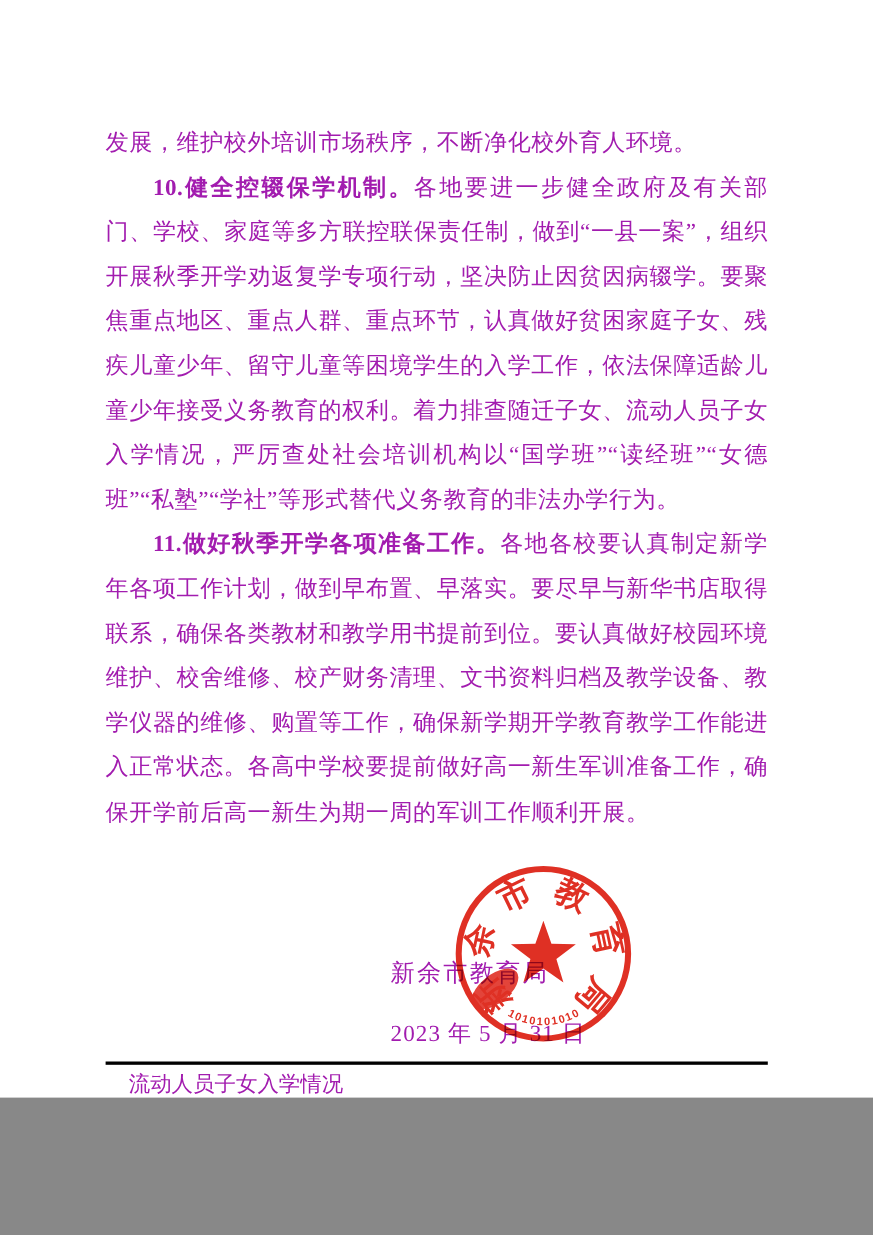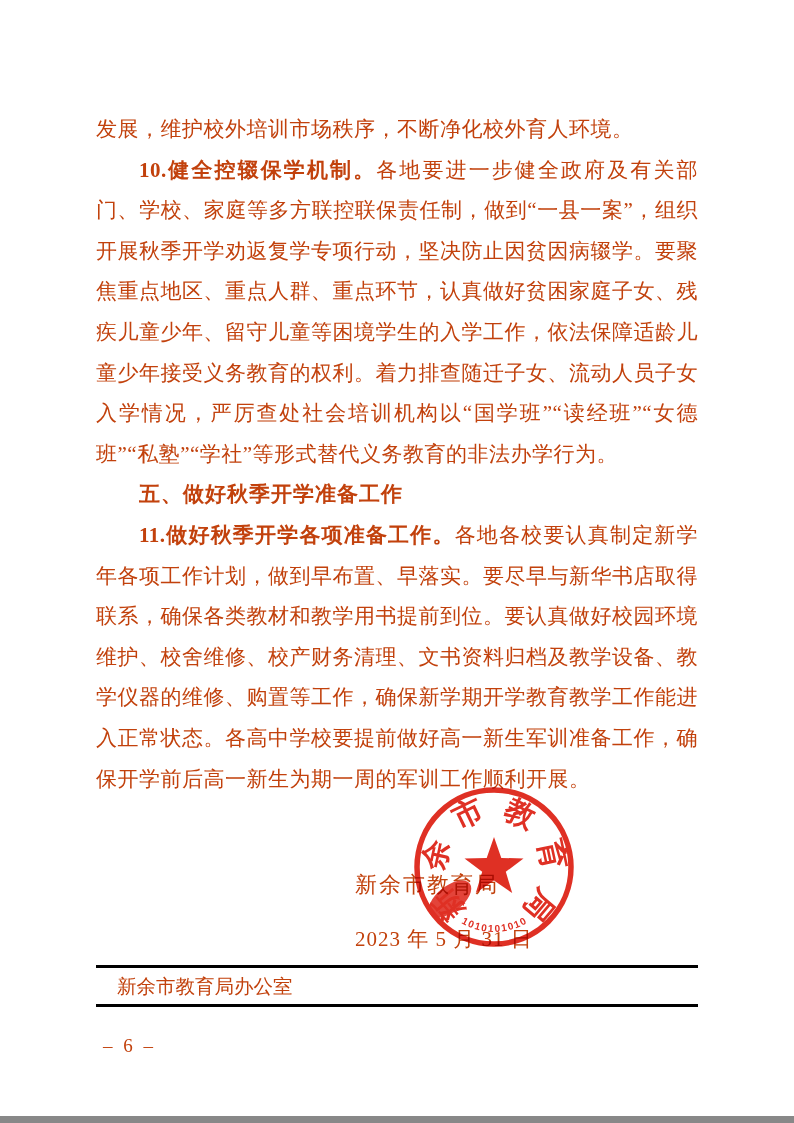--- a/index.html
+++ b/index.html
@@ -1,23 +1,23 @@
 <!DOCTYPE html>
 <html><head>
 <meta charset="utf-8">
 <style>
   html,body{margin:0;padding:0;background:#888;}
   .page{
     position:relative;
-    width:794px;height:1116px;
+    width:794px;height:998px;
     background:#ffffff;
     margin:0 auto;
     overflow:hidden;
     font-family:"Liberation Serif", serif;
-    color:#c2410c;
+    color:#a21caf;
   }
   .doc-body{
     position:absolute;
     left:96px;top:109px;width:602px;
   }
   .para{
     margin:0;
     font-size:21px;
     line-height:40.6px;
     text-align:justify;
@@ -84,21 +84,20 @@
   }
 </style>
 </head>
 <body>
 
 <div class="page">
 
   <div class="doc-body" id="doc-body">
       <p class="para body"><span>发展，维护校外培训市场秩序，不断净化校外育人环境。</span></p>
       <p class="para body indent"><span class="bold-lead">10.健全控辍保学机制。</span><span>各地要进一步健全政府及有关部门、学校、家庭等多方联控联保责任制，做到“一县一案”，组织开展秋季开学劝返复学专项行动，坚决防止因贫因病辍学。要聚焦重点地区、重点人群、重点环节，认真做好贫困家庭子女、残疾儿童少年、留守儿童等困境学生的入学工作，依法保障适龄儿童少年接受义务教育的权利。着力排查随迁子女、流动人员子女入学情况，严厉查处社会培训机构以“国学班”“读经班”“女德班”“私塾”“学社”等形式替代义务教育的非法办学行为。</span></p>
-      <p class="para heading indent"><span class="bold-lead">五、做好秋季开学准备工作</span></p>
       <p class="para body indent"><span class="bold-lead">11.做好秋季开学各项准备工作。</span><span>各地各校要认真制定新学年各项工作计划，做到早布置、早落实。要尽早与新华书店取得联系，确保各类教材和教学用书提前到位。要认真做好校园环境维护、校舍维修、校产财务清理、文书资料归档及教学设备、教学仪器的维修、购置等工作，确保新学期开学教育教学工作能进入正常状态。各高中学校要提前做好高一新生军训准备工作，确保开学前后高一新生为期一周的军训工作顺利开展。</span></p>
     </div>
 
   <div class="signature">
     <div class="sig-agency">新余市教育局</div>
     <div class="sig-date">2023 年 5 月 31 日</div>
   </div>
 
   <svg class="seal" id="seal-svg" viewBox="0 0 170 170">
       <circle cx="85" cy="85" r="77" fill="none" stroke="#de2418" stroke-width="5.5"></circle>
@@ -117,19 +116,19 @@
       <text x="85" y="30" text-anchor="middle" font-size="10" fill="#de2418" class="seal-char" transform="rotate(176.88888888888889 85 85) rotate(180 85 25)">0</text>
       <text x="85" y="30" text-anchor="middle" font-size="10" fill="#de2418" class="seal-char" transform="rotate(183.11111111111111 85 85) rotate(180 85 25)">1</text>
       <text x="85" y="30" text-anchor="middle" font-size="10" fill="#de2418" class="seal-char" transform="rotate(189.33333333333334 85 85) rotate(180 85 25)">0</text>
       <text x="85" y="30" text-anchor="middle" font-size="10" fill="#de2418" class="seal-char" transform="rotate(195.55555555555554 85 85) rotate(180 85 25)">1</text>
       <text x="85" y="30" text-anchor="middle" font-size="10" fill="#de2418" class="seal-char" transform="rotate(201.77777777777777 85 85) rotate(180 85 25)">0</text>
       <text x="85" y="30" text-anchor="middle" font-size="10" fill="#de2418" class="seal-char" transform="rotate(208 85 85) rotate(180 85 25)">1</text>
     </svg>
 
   <div class="footer-rule top"></div>
   <div class="footer-row">
-    <span>新余市教育局办公室</span>
+    <span>流动人员子女入学情况</span>
   </div>
   <div class="footer-rule bottom"></div>
 
   <div class="page-number">– 6 –</div>
 
 </div>
 
 </body></html>

